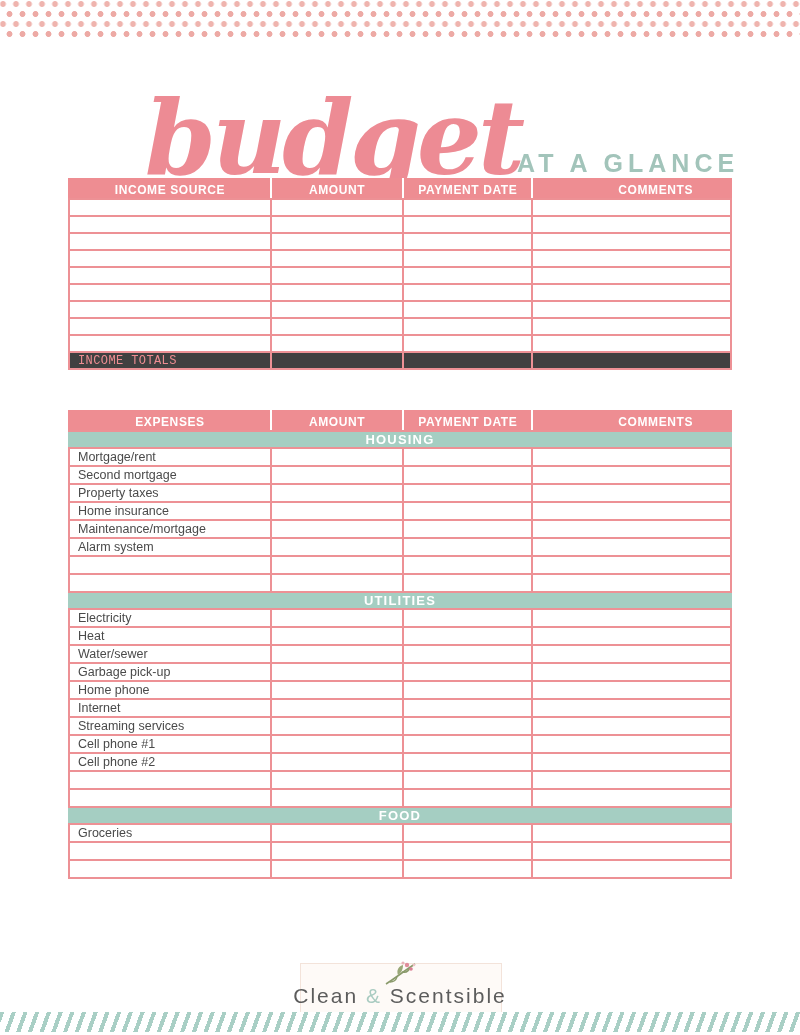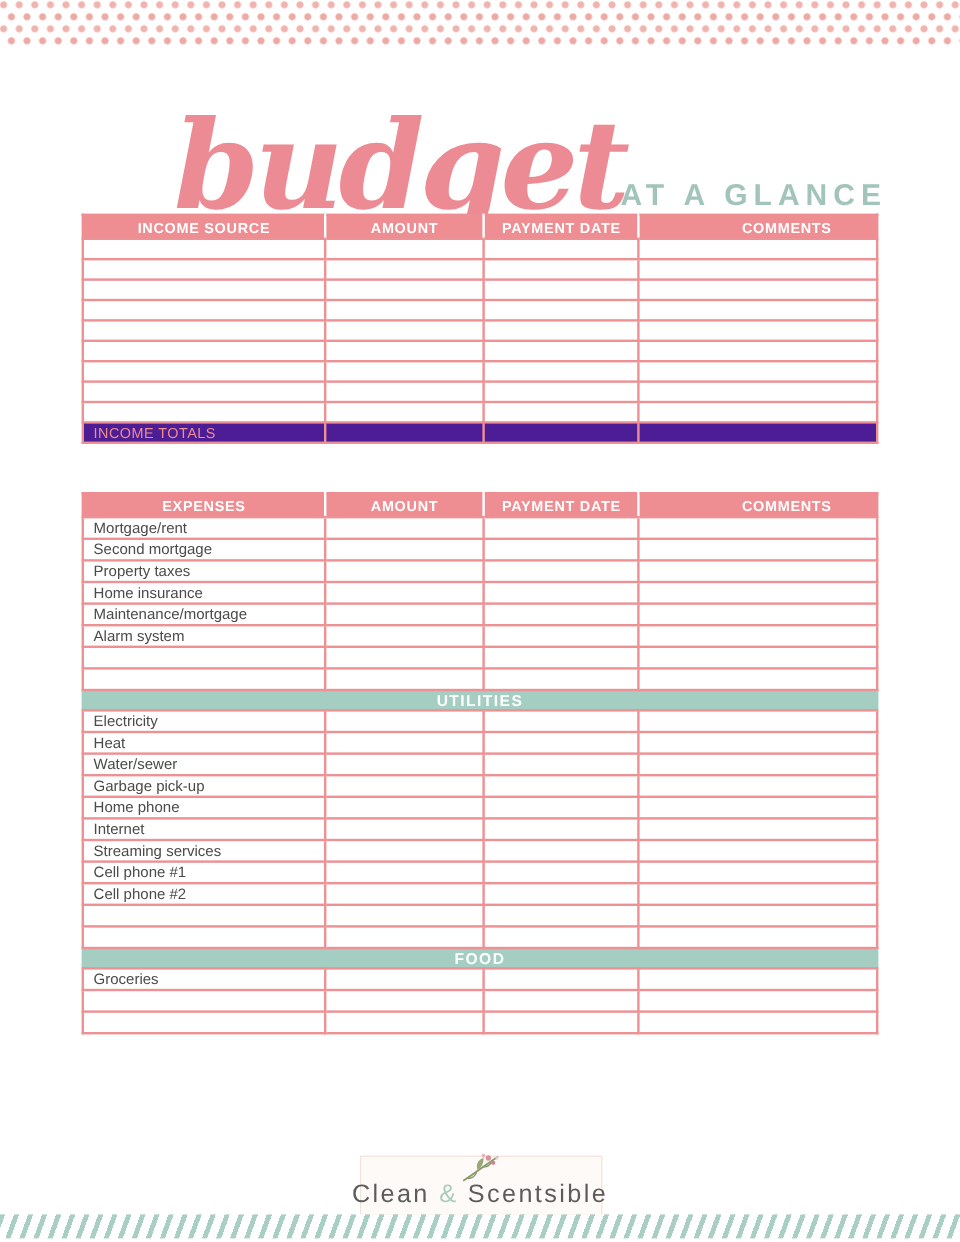--- a/index.html
+++ b/index.html
@@ -76,21 +76,22 @@
   .budget-table.expenses td{height:16px;}
   .budget-table td.label{padding-left:8px;text-align:left;}
   .budget-table td.band{
     background:#a5cec2;color:#ffffff;
     font-size:13px;font-weight:bold;letter-spacing:1.2px;
     text-align:center;height:15px;
     border:2px solid #a5cec2;
     border-top-color:#ed9195;border-bottom-color:#ed9195;
   }
   .budget-table tr.totals td{
-    background:#4c1d95;
+    background:#404040;
+    font-family:Liberation Mono, monospace;
   }
   .budget-table tr.totals td.label{
     color:#ee8d92;font-size:12px;font-weight:normal;letter-spacing:.4px;
   }
   
   .footer{
     position:absolute;top:960px;left:0;width:800px;height:54px;
     display:flex;flex-direction:column;align-items:center;justify-content:flex-start;text-align:center;
   }
   .brand-frame{
@@ -210,20 +211,23 @@
     </colgroup>
     <thead id="expenses-head">
         <tr>
           <th>EXPENSES</th>
           <th>AMOUNT</th>
           <th>PAYMENT DATE</th>
           <th>COMMENTS</th>
         </tr>
       </thead>
     <tbody id="expenses-body">
+        <tr>
+          <td colspan="4" class="band">HOUSING</td>
+        </tr>
         <tr>
           <td class="label">Mortgage/rent</td>
           <td></td>
           <td></td>
           <td></td>
         </tr>
         <tr>
           <td class="label">Second mortgage</td>
           <td></td>
           <td></td>

